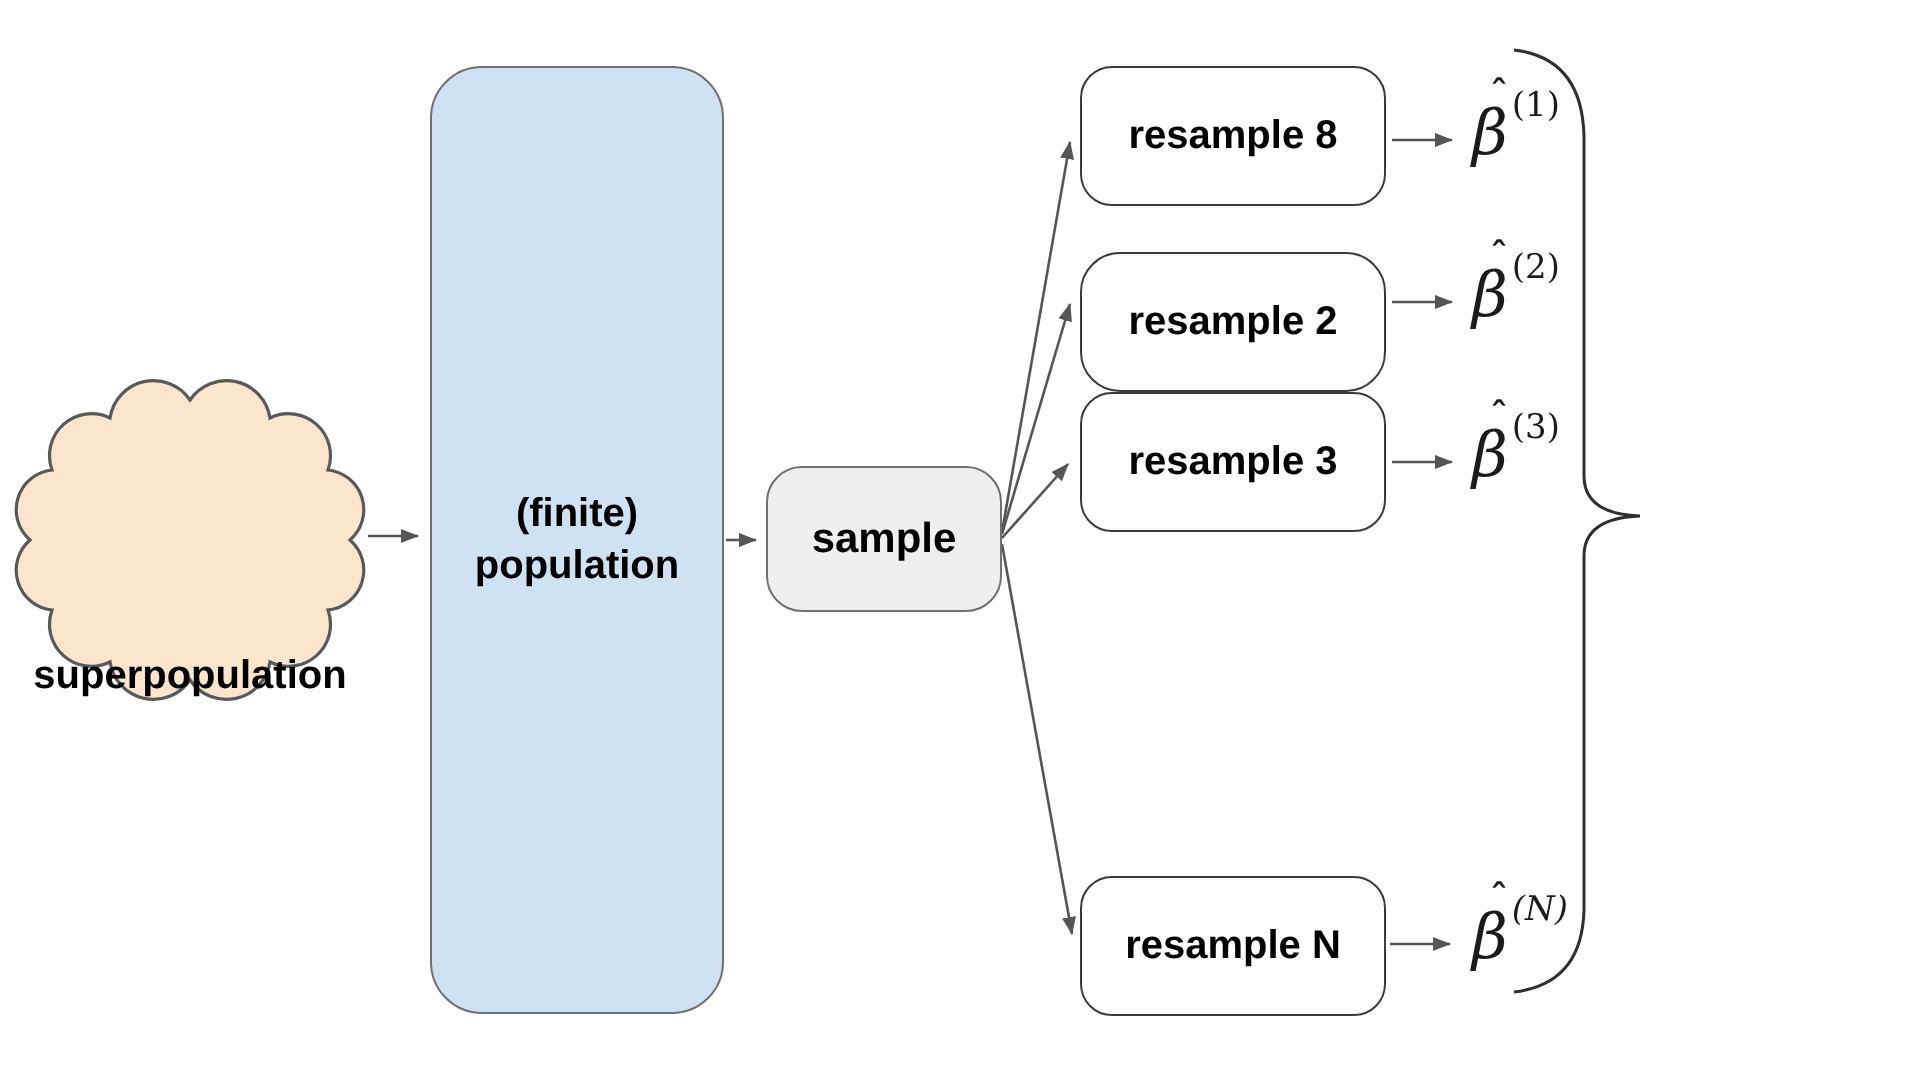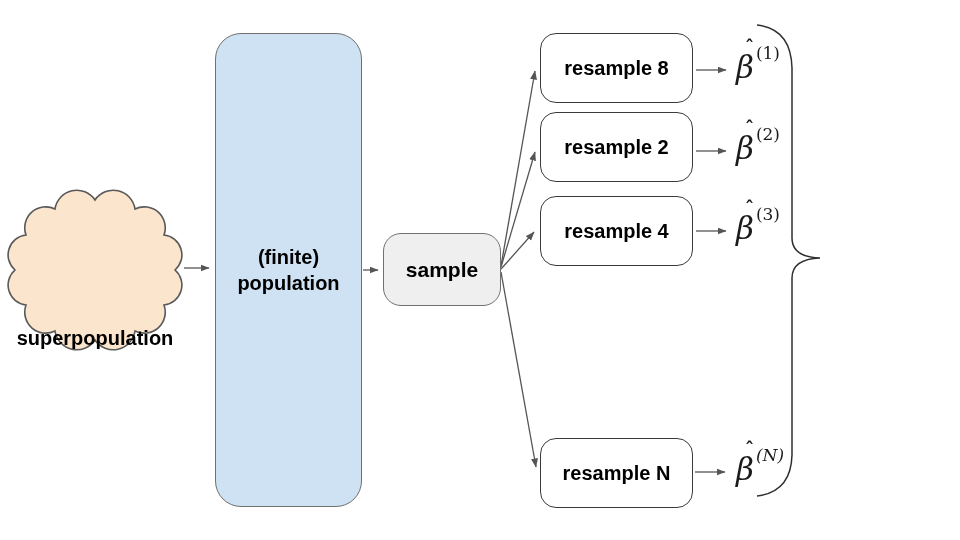--- a/index.html
+++ b/index.html
@@ -37,21 +37,21 @@
     left:383px;top:233px;width:118px;height:73px;border-radius:18px;
     background:var(--sample-fill);border:1.4px solid var(--node-border);
     font-size:21px;
   }
   .resample-node{
     left:540px;width:153px;height:70px;border-radius:16px;
     background:var(--resample-fill);border:1.5px solid var(--resample-border);
     font-size:20px;
   }
   #resample-1{top:33px;}
-  #resample-2{top:112px;}
+  #resample-2{top:126px;border-radius:20px;}
   #resample-3{top:196px;}
   #resample-n{top:438px;}
 
   .estimate{position:absolute;left:736px;display:flex;align-items:flex-start;color:#1b1b1b;}
   .beta-wrap{position:relative;font-family:"DejaVu Serif",serif;font-style:italic;
              font-size:31px;line-height:34px;}
   .hat{position:absolute;top:-11px;left:9px;font-family:"DejaVu Serif",serif;
        font-style:normal;font-weight:bold;font-size:18px;line-height:18px;}
   .sup{font-family:"DejaVu Serif",serif;font-style:normal;font-size:17px;
        margin-left:2px;transform:translateY(-7px);}
@@ -123,21 +123,21 @@
     <span class="node-label">(finite) population</span>
   </div>
 
   <div class="node resample-node" id="resample-1">
     <span class="node-label">resample 8</span>
   </div>
   <div class="node resample-node" id="resample-2">
     <span class="node-label">resample 2</span>
   </div>
   <div class="node resample-node" id="resample-3">
-    <span class="node-label">resample 4</span>
+    <span class="node-label">resample 3</span>
   </div>
   <div class="node resample-node" id="resample-n">
     <span class="node-label">resample N</span>
   </div>
 
   <div class="estimate" id="estimate-1">
     <span class="beta-wrap">
       <span class="hat">ˆ</span><span class="beta">β</span>
     </span>
     <span class="sup">(1)</span>

